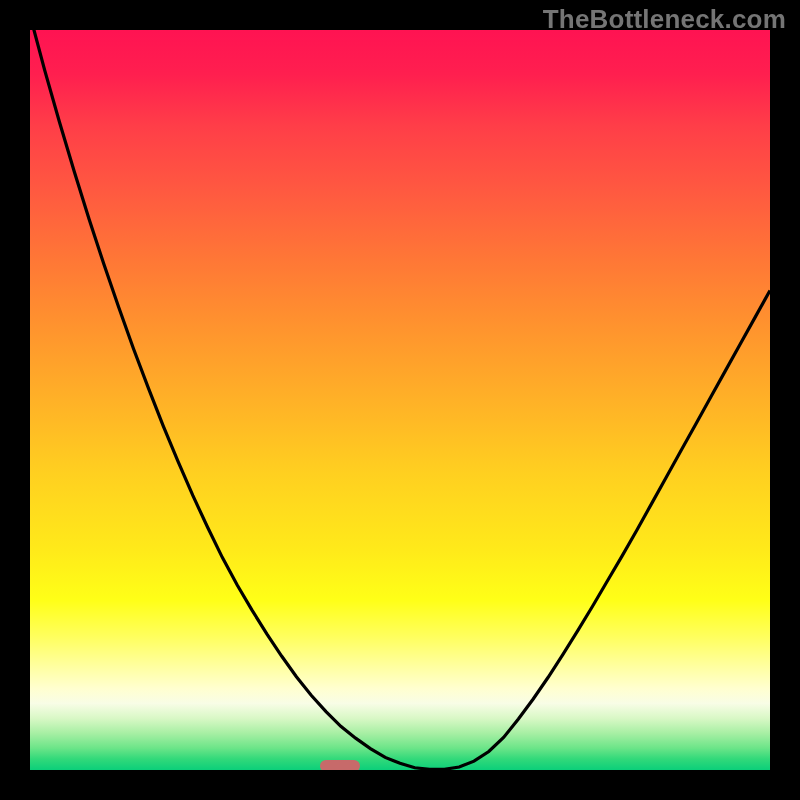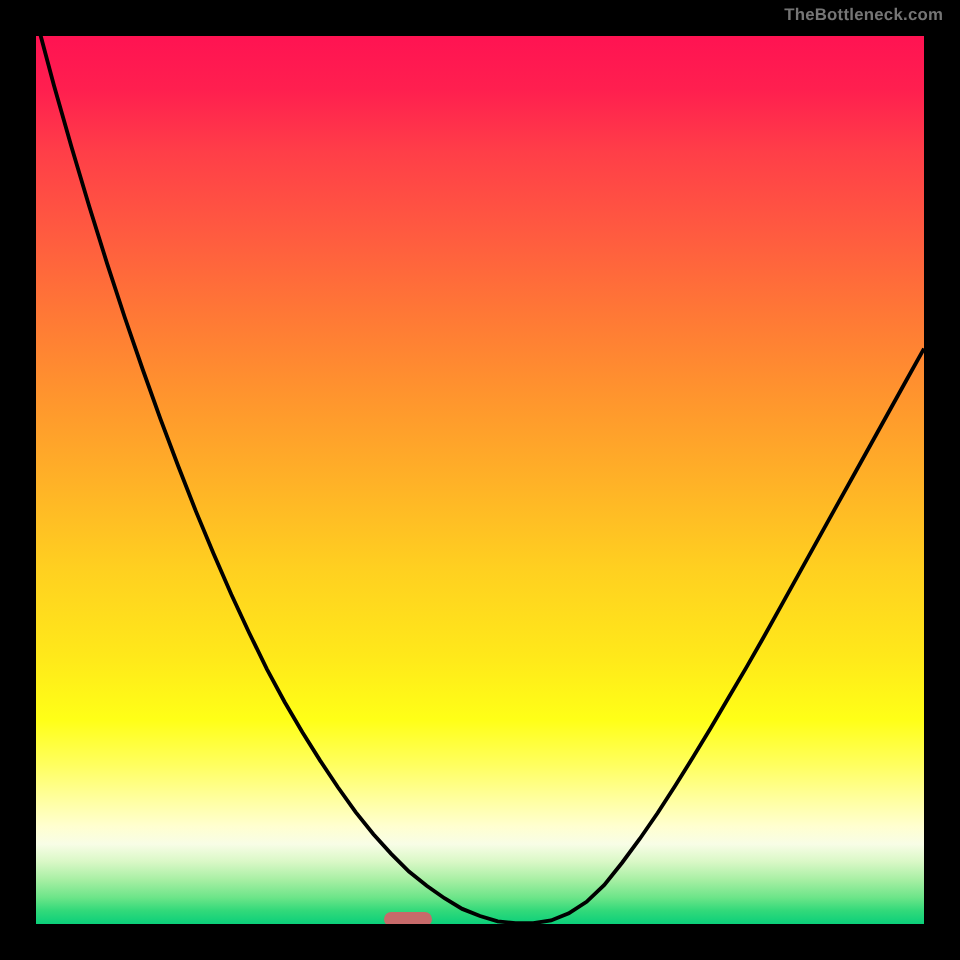--- a/index.html
+++ b/index.html
@@ -16,21 +16,21 @@
     left: 0;
     top: 0;
     width: 800px;
     height: 800px;
     background: #000;
   }
   .watermark {
     position: absolute;
     top: 4px;
     right: 14px;
-    font-size: 14px;
+    font-size: 26px;
     font-weight: 600;
     color: #757575;
     letter-spacing: 0.2px;
   }
   .plot {
     position: absolute;
     left: 30px;
     top: 30px;
     width: 740px;
     height: 740px;

